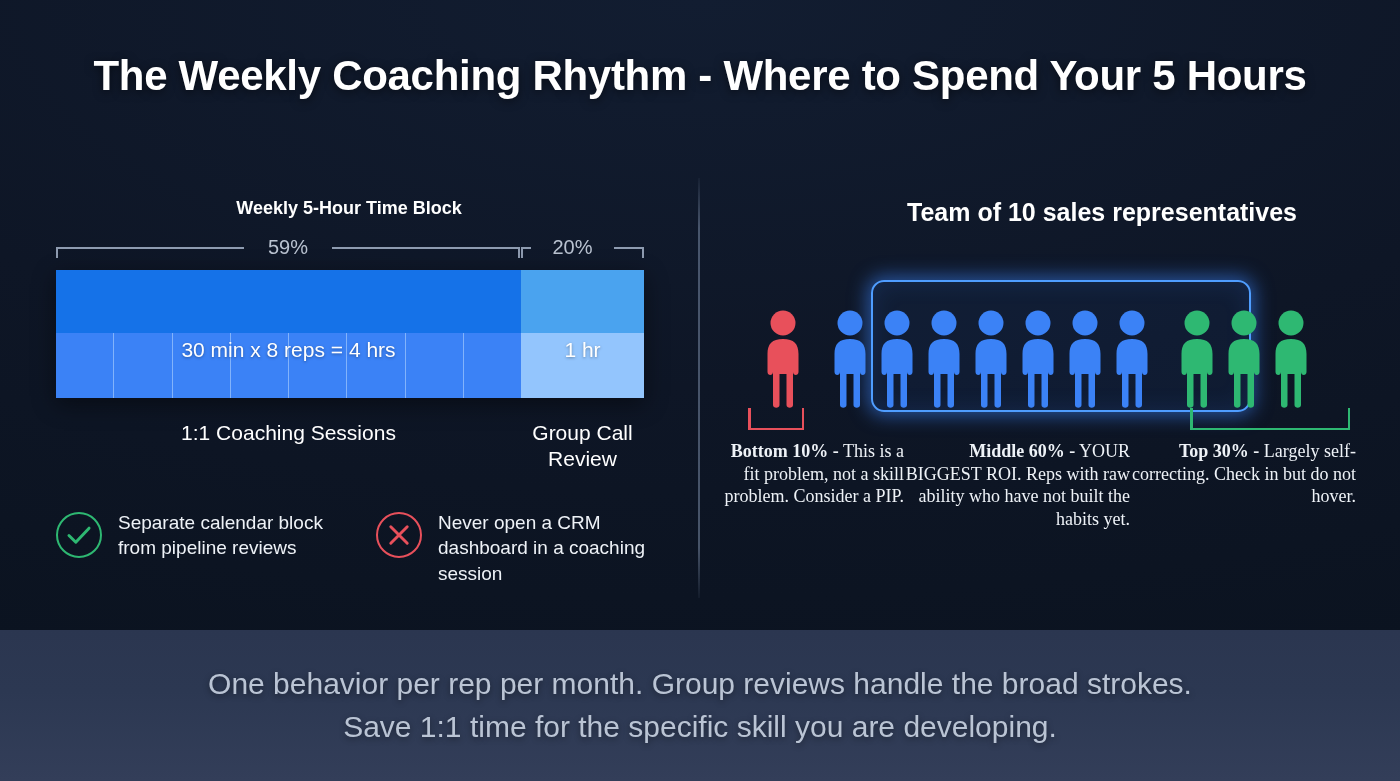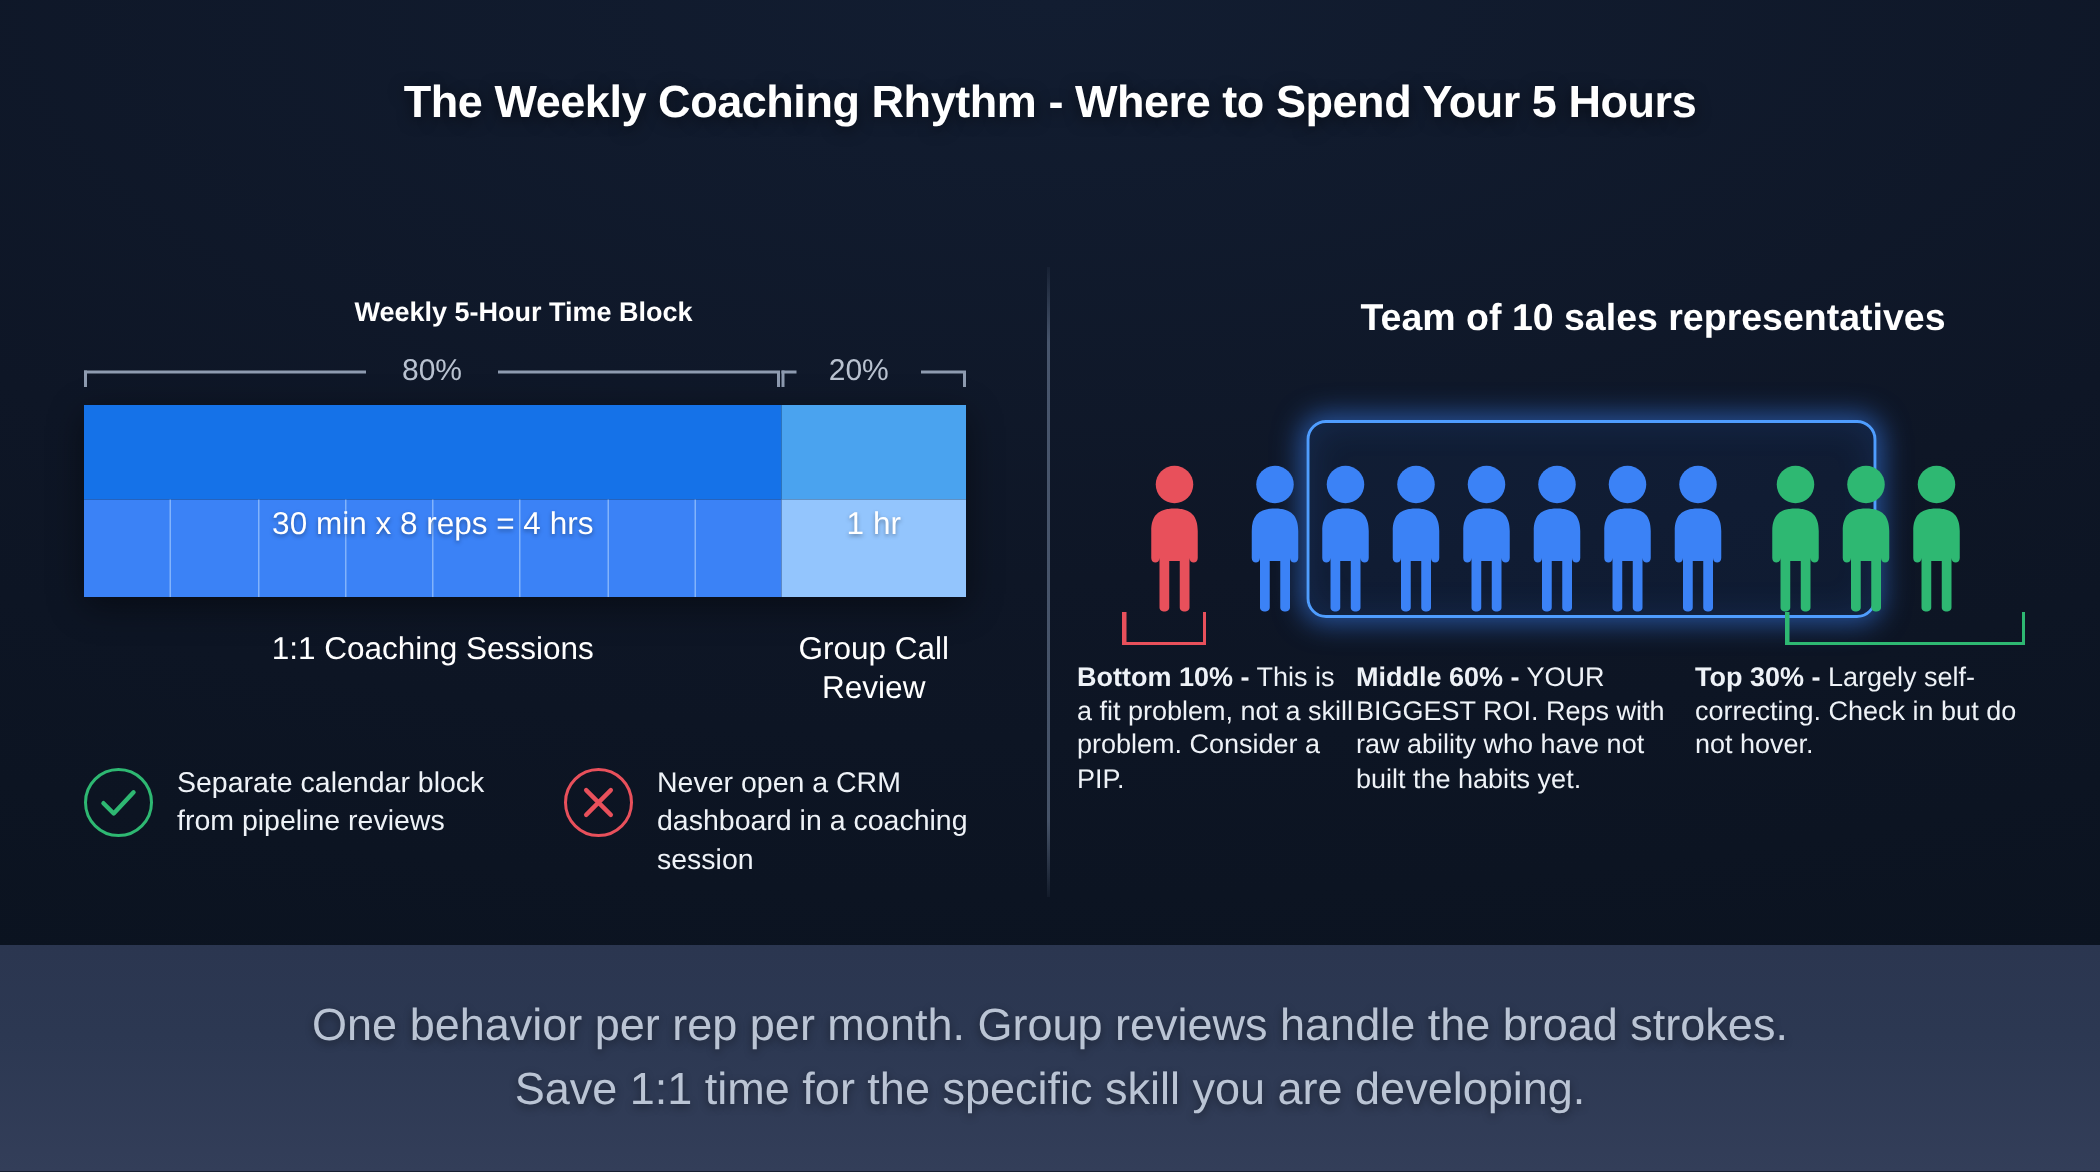--- a/index.html
+++ b/index.html
@@ -14,21 +14,21 @@
   .stage{
     position:absolute; inset:0;
     background:
       radial-gradient(120% 90% at 50% 0%, #121d31 0%, #0e1626 55%, #0b1320 100%);
   }
 
   
   .title{
     position:absolute; top:52px; left:0; width:1400px;
     text-align:center;
-    font-size:30px; font-weight:bold;
+    font-size:42px; font-weight:bold;
     letter-spacing:-0.3px;
     color:#ffffff;
     text-shadow:0 2px 10px rgba(0,0,0,.55);
   }
 
   
   .divider{
     position:absolute; left:698px; top:178px;
     width:2px; height:420px;
     background:linear-gradient(180deg, rgba(140,160,190,.05), rgba(150,170,200,.42) 12%, rgba(150,170,200,.42) 88%, rgba(140,160,190,.05));
@@ -125,21 +125,21 @@
 
   .bracket{ position:absolute; height:22px; }
   .bracket .side{ position:absolute; top:0; width:2.5px; height:22px; }
   .bracket .base{ position:absolute; bottom:0; left:0; right:0; height:2.5px; }
   #brk-red{ left:50px; top:408px; width:56px; }
   #brk-red .side, #brk-red .base{ background:#e8505b; }
   #brk-green{ left:492px; top:408px; width:160px; }
   #brk-green .side, #brk-green .base{ background:#2eb872; }
 
   .caps{ position:absolute; left:20px; top:440px; width:670px; display:flex; }
-  .cap{ text-align:left; font-size:18px; line-height:1.25; color:#eef2f7; }
+  .cap{ text-align:right; font-size:18px; line-height:1.25; color:#eef2f7;font-family:Liberation Serif, serif; }
   .cap b{ font-weight:bold; }
   #cap-bottom{ width:186px; }
   #cap-middle{ width:226px; }
   #cap-top{ width:226px; }
 
   
   .footer{
     position:absolute; left:0; top:630px; width:1400px; height:151px;
     background:linear-gradient(180deg, #2b3650 0%, #2c3852 40%, #333e59 100%);
     display:flex; align-items:center; justify-content:center;
@@ -159,21 +159,21 @@
 
   <div class="divider"></div>
 
   <div class="left">
 
     <div class="panel-title">Weekly 5-Hour Time Block</div>
 
     <div class="brk" id="brk80">
       <div class="tick" style="left:0;"></div>
       <div class="ln" style="left:0; width:188px;"></div>
-      <div class="pct" style="left:188px; width:88px;">80%</div>
+      <div class="pct" style="left:188px; width:88px;">59%</div>
       <div class="ln" style="left:276px; width:186px;"></div>
       <div class="tick" style="left:462px;"></div>
     </div>
 
     <div class="brk" id="brk20">
       <div class="tick" style="left:0;"></div>
       <div class="ln" style="left:0; width:10px;"></div>
       <div class="pct" style="left:10px; width:83px;">20%</div>
       <div class="ln" style="left:93px; width:28px;"></div>
       <div class="tick" style="left:121px;"></div>

